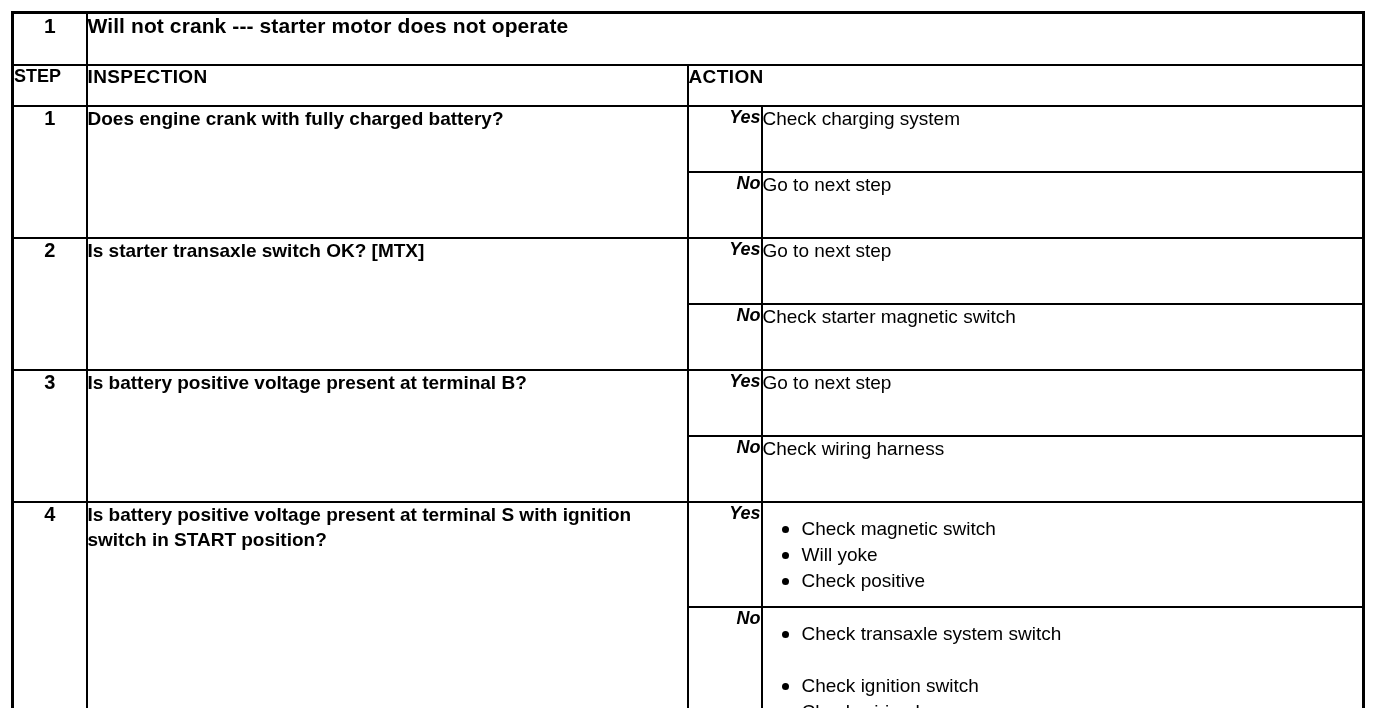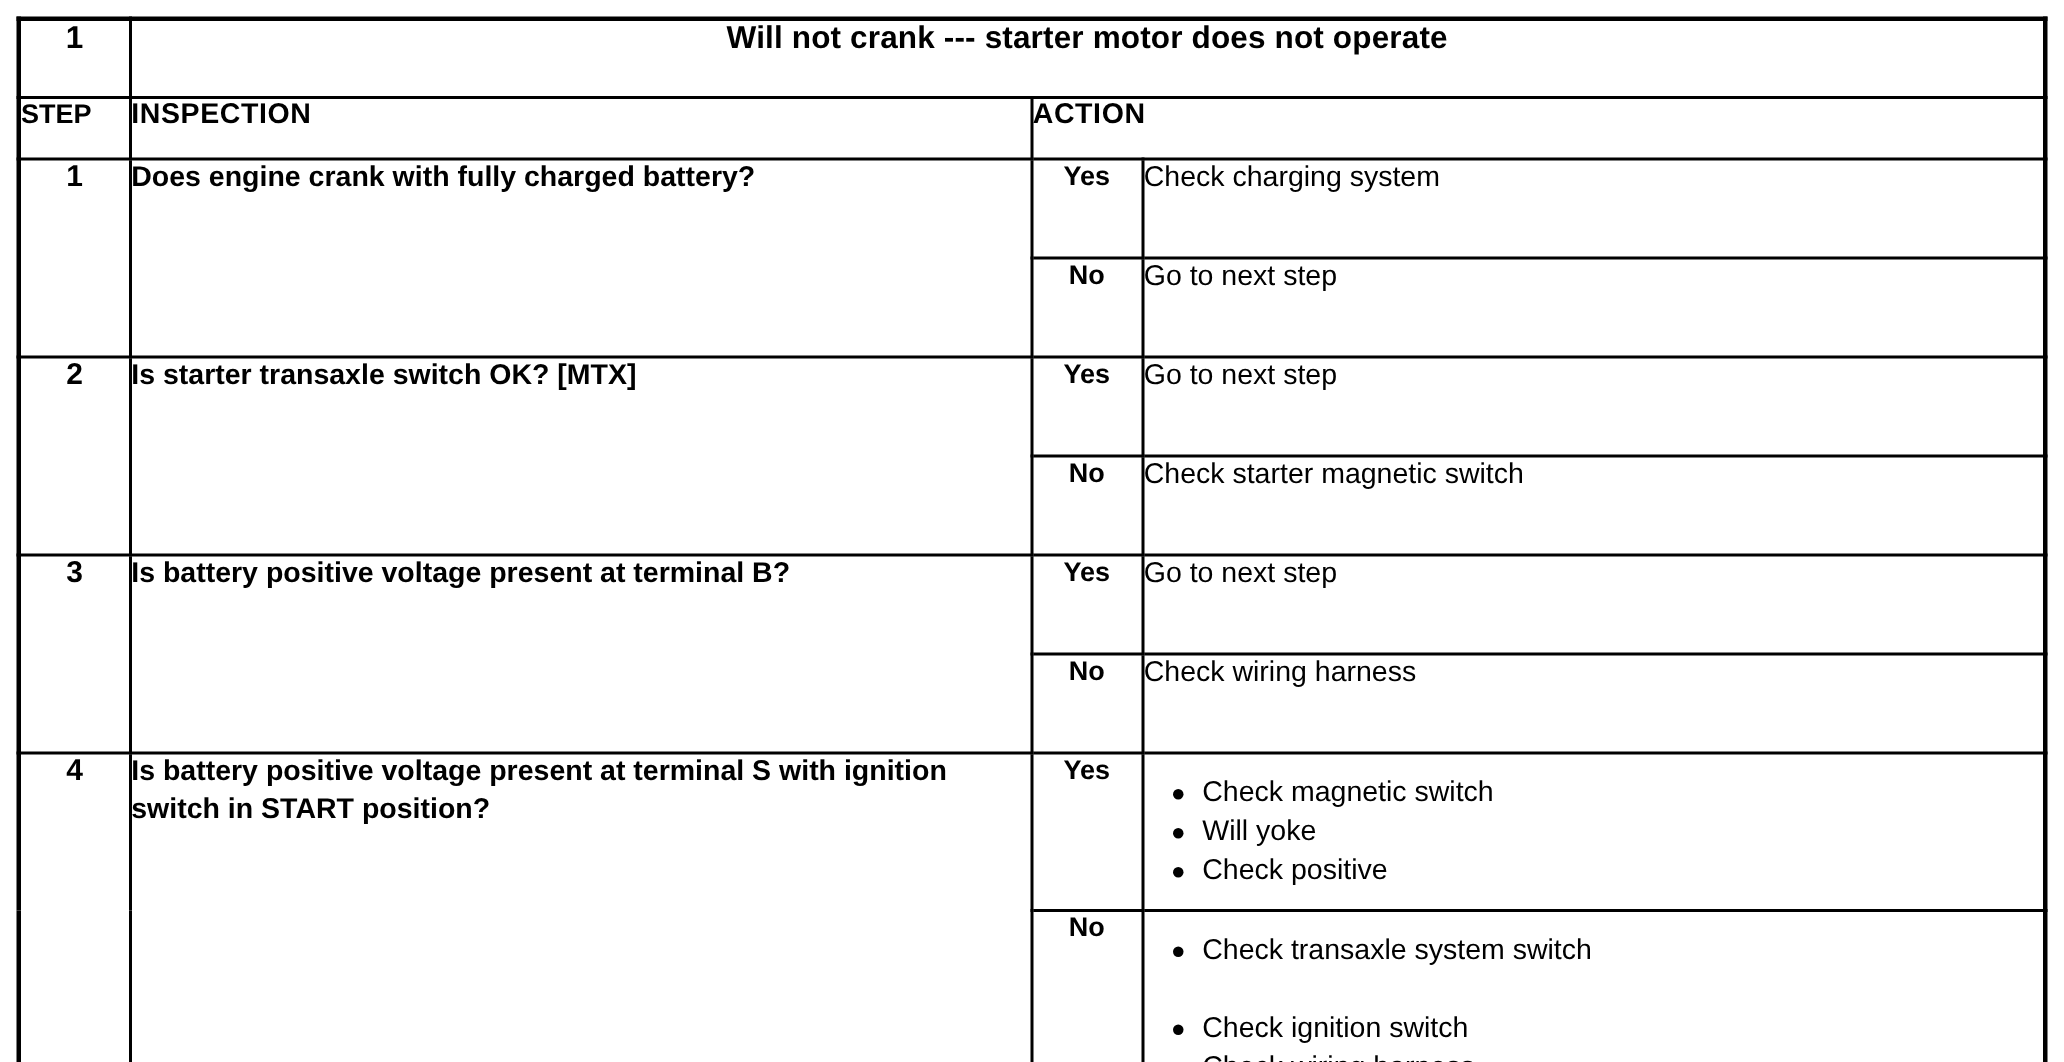--- a/index.html
+++ b/index.html
@@ -47,21 +47,20 @@
 
   
   .title-num {
     text-align: center;
     vertical-align: middle;
     font-weight: bold;
     font-size: 21px;
     height: 50px;
   }
   .title-text {
-    text-align: center;
     vertical-align: middle;
     font-weight: bold;
     font-size: 21px;
     letter-spacing: 0.1px;
     height: 50px;
   }
 
   
   .hdr {
     vertical-align: middle;
@@ -80,24 +79,25 @@
     padding-top: 9px;
   }
   .insp {
     font-size: 19px;
     font-weight: bold;
     line-height: 1.30;
     padding: 8px 6px 6px 10px;
     margin-left: 15px;
   }
   .yn {
-    text-align: center;
+    text-align: right;
     font-weight: bold;
     font-size: 18px;
     padding-top: 10px;
+    font-style: italic;
   }
   .act {
     font-size: 19px;
     line-height: 1.30;
     padding: 8px 6px 6px 11px;
   }
 
   
   ul.bullets {
     list-style: none;

